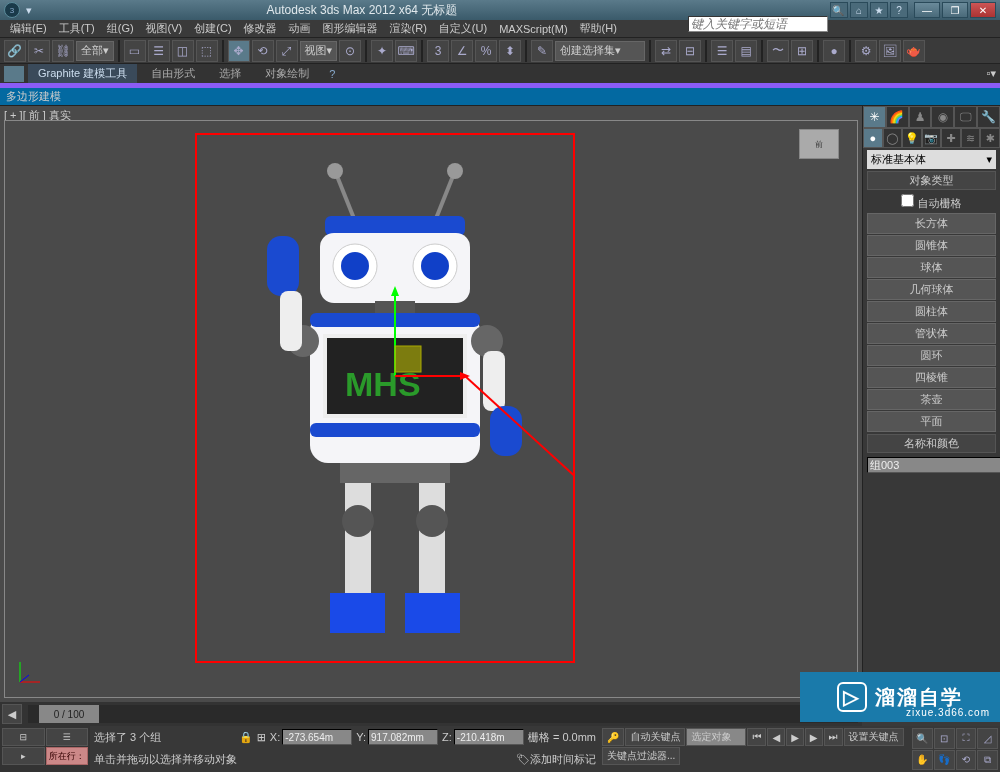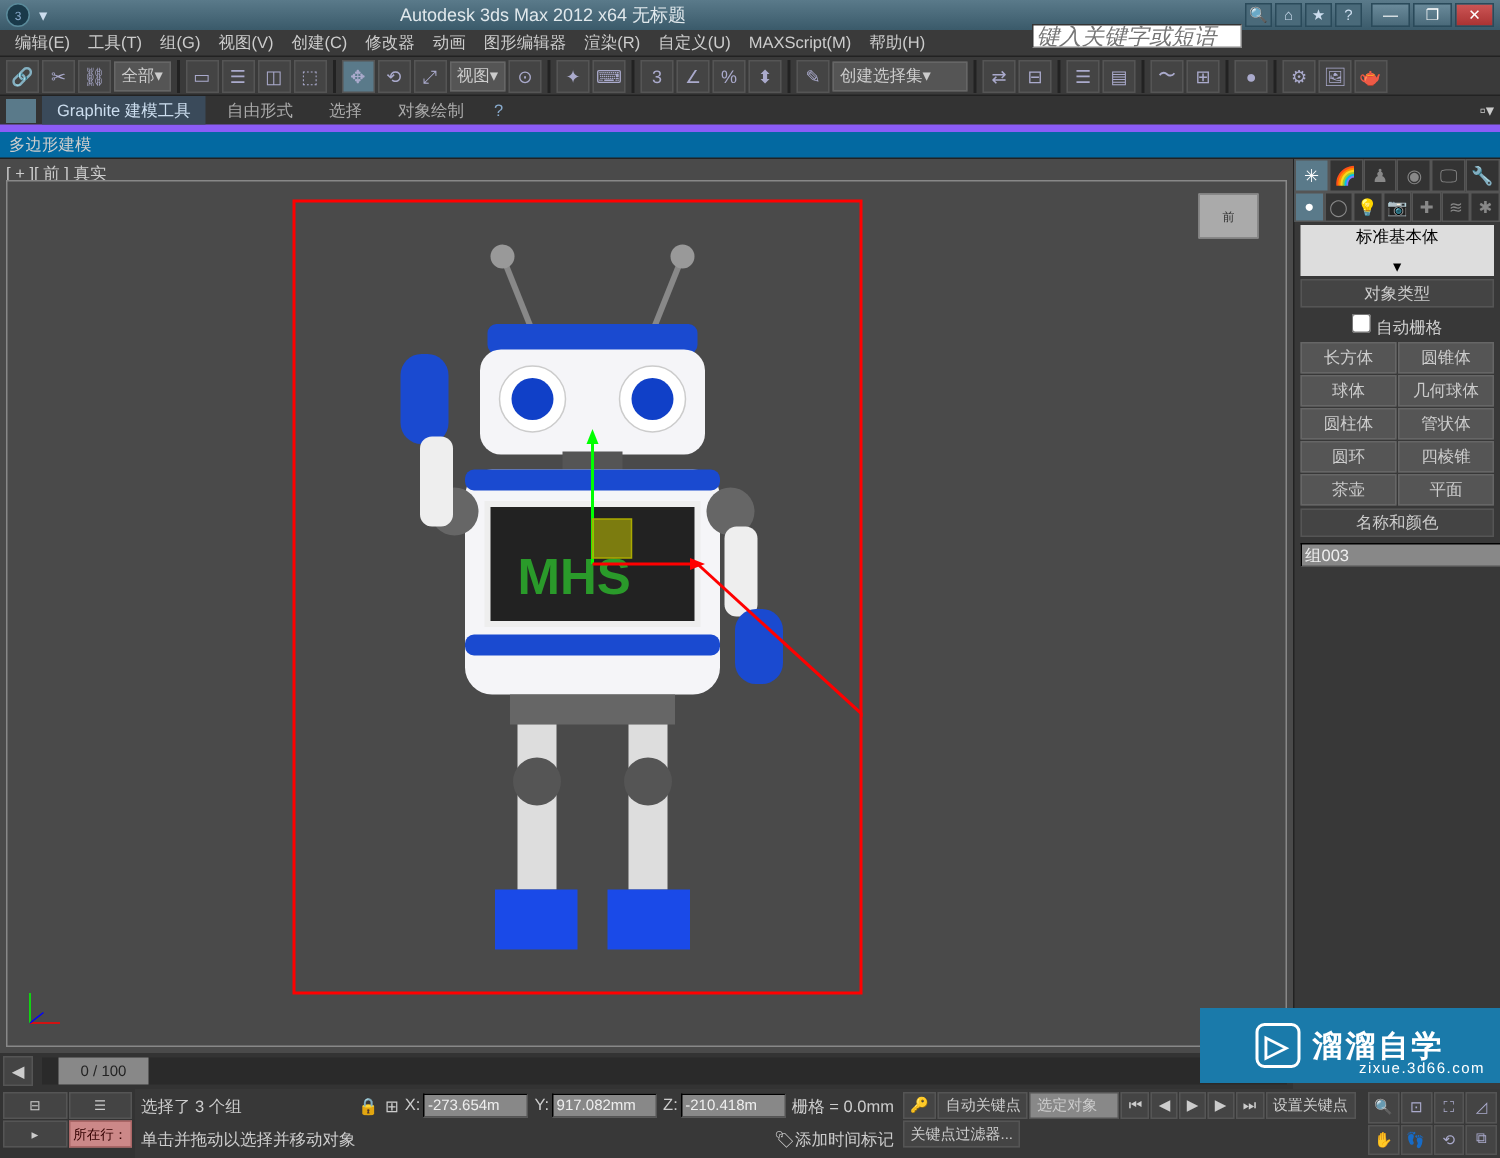--- a/index.html
+++ b/index.html
@@ -1,21 +1,21 @@
 <!DOCTYPE html>
 <html><head>
 <meta charset="utf-8">
 <style>
 * { margin: 0; padding: 0; box-sizing: border-box; font-family: "Microsoft YaHei", Arial, sans-serif; }
 body { width: 1000px; height: 772px; background: #3a3a3a; overflow: hidden; position: relative; font-size: 11px; color: #ccc; }
 
 .titlebar { height: 20px; background: linear-gradient(#5a7a8a,#3a5a6a); display: flex; align-items: center; padding: 0 4px; }
 .titlebar .logo { width: 16px; height: 16px; background: #1a3a4a; border-radius: 50%; border: 1px solid #5a8a9a; margin-right: 6px; display:flex;align-items:center;justify-content:center;font-size:8px;color:#8ac; }
 .titlebar .title { flex: 1; text-align: center; color: #e0e8ec; font-size: 12px; }
-.titlebar .search { width: 140px; height: 16px; background: #fff; border: 1px inset #888; font-size: 15px; font-style: italic; color: #888; padding: 0 2px; margin-top: 28px; }
+.titlebar .search { width: 140px; height: 16px; background: #fff; border: 1px inset #888; font-size: 12px; font-style: italic; color: #888; padding: 0 2px; margin-top: 28px; }
 .titlebar .winbtns { display: flex; gap: 2px; margin-left: 6px; }
 .titlebar .winbtn { width: 26px; height: 16px; background: linear-gradient(#6a8a9a,#4a6a7a); border: 1px solid #2a4a5a; display:flex;align-items:center;justify-content:center;color:#fff;font-size:10px; }
 .titlebar .winbtn.close { background: linear-gradient(#c55,#a33); }
 .titlebar .tico { width:18px; height:16px; background:#4a6a7a; border:1px solid #2a4a5a; margin-left:2px; display:flex;align-items:center;justify-content:center;color:#cde;font-size:10px;}
 
 .menubar { height: 18px; background: #3a3a3a; display: flex; align-items: center; padding: 0 4px; border-bottom: 1px solid #222; }
 .menubar span { padding: 0 6px; cursor: default; color: #ccc; font-size: 11px; }
 
 .toolbar { height: 26px; background: #3a3a3a; display: flex; align-items: center; padding: 0 4px; gap: 2px; border-bottom: 1px solid #222; }
 .tbtn { width: 22px; height: 22px; background: #444; border: 1px solid #555; display:flex;align-items:center;justify-content:center; color:#aac; font-size:12px; }
@@ -36,24 +36,24 @@
 .viewcube { position:absolute; top:8px; right:18px; width:40px; height:30px; background:#aaa; border:1px solid #888; display:flex;align-items:center;justify-content:center;font-size:8px;color:#333;}
 .axis-gizmo { position:absolute; bottom:10px; left:10px; width:30px; height:30px; }
 
 .cmdpanel { position: absolute; top: 106px; right: 0; width: 138px; bottom: 70px; background: #383838; border-left: 1px solid #222; }
 .cmdtabs { display:flex; height:22px; background:#333; }
 .cmdtab { flex:1; border:1px solid #555; display:flex;align-items:center;justify-content:center;color:#888;font-size:12px; }
 .cmdtab.active { background:#5a7a8a; color:#fff; }
 .cmdsubtabs { display:flex; height:20px; background:#333; }
 .cmdsubtabs .sub { width:20px; height:20px; border:1px solid #555; display:flex;align-items:center;justify-content:center;color:#888;font-size:11px;}
 .cmdsubtabs .sub.active { background:#5a7a8a; color:#fff; }
-.paneldrop { margin:2px 4px; height:34px; background:#ddd; color:#000; font-size:11px; padding:0 4px; display:flex;align-items:center;justify-content:space-between;flex-direction:column; }
+.paneldrop { margin:2px 4px; height:19px; background:#ddd; color:#000; font-size:11px; padding:0 4px; display:flex;align-items:center;justify-content:space-between; }
 .rollout-hdr { background:#444; text-align:center; padding:1px 0; font-size:11px; color:#ccc; border:1px solid #555; margin:2px 4px; }
 .checkbox-row { text-align:center; padding:2px; font-size:11px; color:#ccc; }
-.prim-grid { display:grid; grid-template-columns:1fr 1fr; gap:1px; margin:0 4px; }
+.prim-grid { display:grid; grid-template-columns:1fr; gap:1px; margin:0 4px; }
 .prim-btn { background:#555; border:1px solid #666; text-align:center; padding:2px 0; font-size:11px; color:#ccc; }
 .name-row { margin:4px; display:flex; gap:2px; }
 .name-input { flex:1; height:16px; background:#888; border:1px inset #555; color:#eee; font-size:11px; padding:0 2px; }
 
 .timeslider { position:absolute; left:0; right:138px; bottom:46px; height:24px; background:#333; display:flex; align-items:center; }
 .timeslider .btn { width:20px;height:20px;background:#444;border:1px solid #555;margin:0 2px;display:flex;align-items:center;justify-content:center;}
 .timeslider .slider { flex:1; height:18px; background:#2a2a2a; position:relative; margin:0 4px; }
 .timeslider .handle { position:absolute; left:11px; width:60px; height:18px; background:#888; display:flex;align-items:center;justify-content:center;font-size:10px;color:#222; }
 
 .statusbar { position:absolute; left:0; right:0; bottom:0; height:46px; background:#383838; display:flex; }

